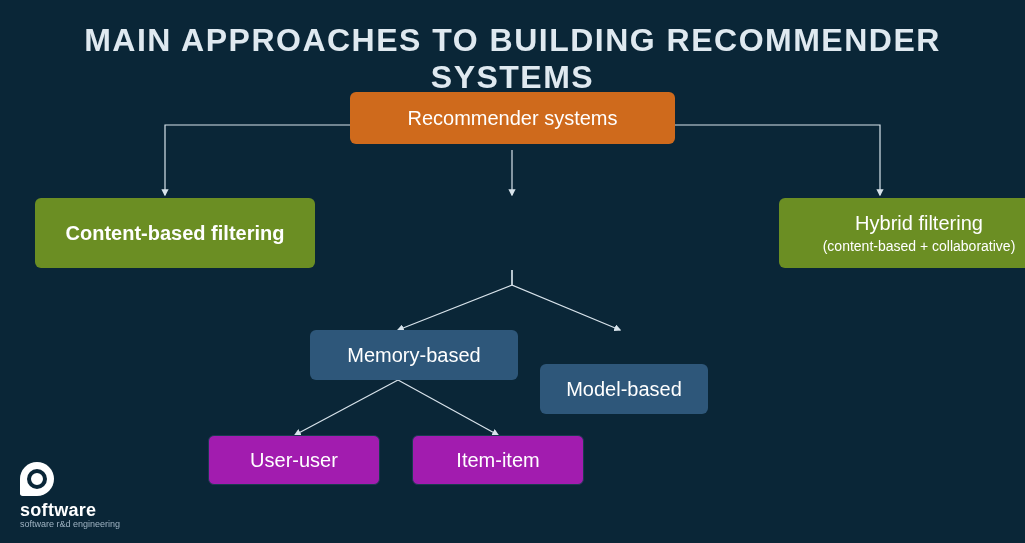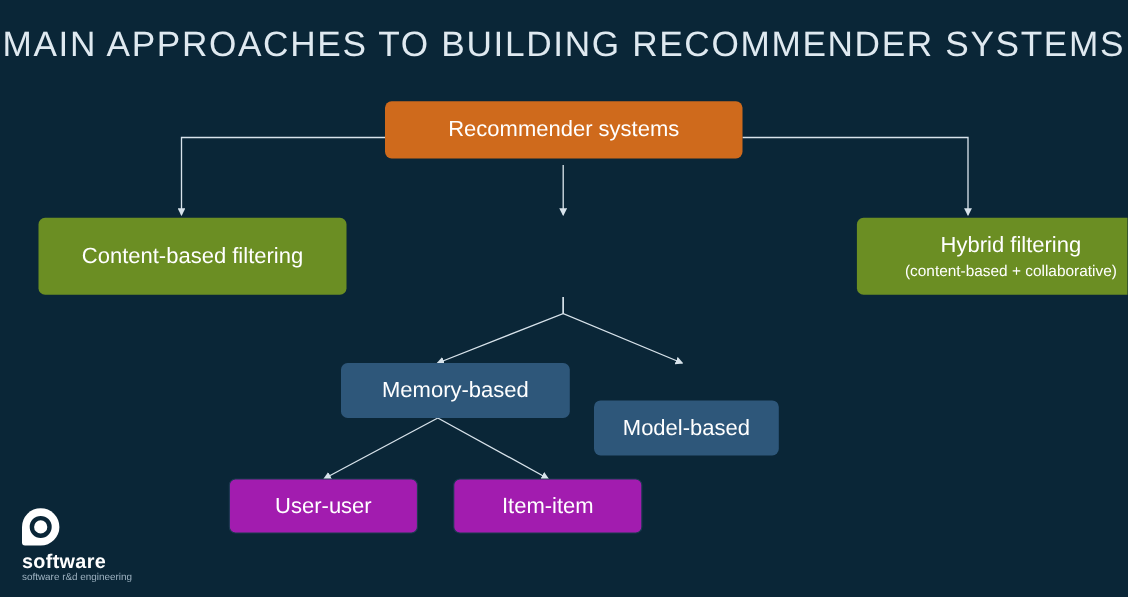--- a/index.html
+++ b/index.html
@@ -6,21 +6,21 @@
   html, body { width: 1025px; height: 543px; }
   body {
     background: #0a2637;
     font-family: "Segoe UI", "Helvetica Neue", Arial, sans-serif;
     color: #e8eef3;
     position: relative;
     overflow: hidden;
   }
   .title {
     font-size: 32px;
-    font-weight: 400;
+    font-weight: 700;
     letter-spacing: 1.5px;
     text-align: center;
     padding-top: 22px;
     color: #dfe9f0;
   }
   .canvas {
     position: absolute;
     top: 0; left: 0; right: 0; bottom: 0;
   }
   .box {
@@ -97,21 +97,21 @@
       <path d="M 512 270 V 285 L 620 330" marker-end="url(#arrow)"></path>
       <path d="M 398 380 L 295 435" marker-end="url(#arrow)"></path>
       <path d="M 398 380 L 498 435" marker-end="url(#arrow)"></path>
     </g>
   </svg>
 
   <div class="box orange" style="left:350px; top:92px; width:325px; height:52px;">
     <span>Recommender systems</span>
   </div>
 
-  <div class="box green" style="left:35px; top:198px; width:280px; height:70px;">
+  <div class="box green" style="left:35px; top:198px; width:280px; height:70px;font-weight:bold;">
     <span>Content-based filtering</span>
   </div>
 
 
   <div class="box green" style="left:779px; top:198px; width:280px; height:70px;">
     <span>Hybrid filtering</span>
     <span class="sub">(content-based + collaborative)</span>
   </div>
 
   <div class="box blue" style="left:310px; top:330px; width:208px; height:50px;">

